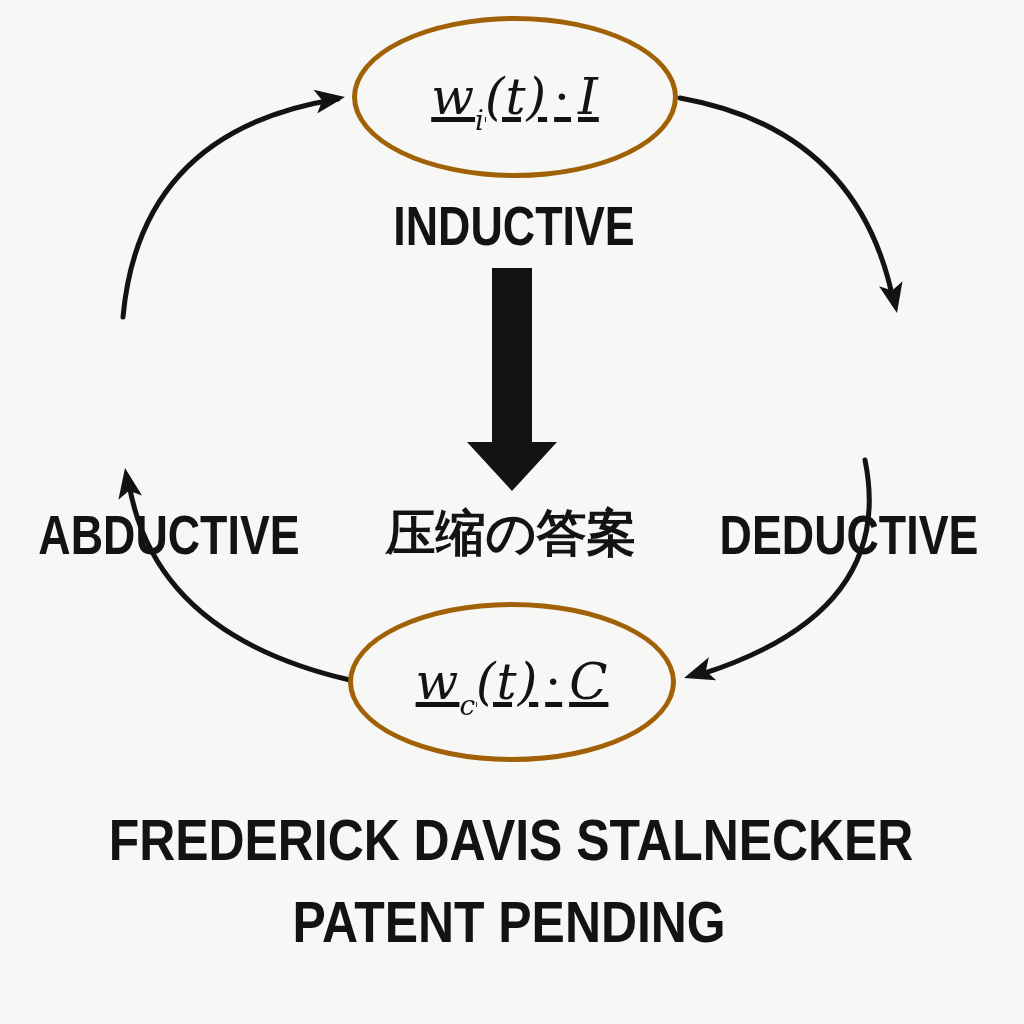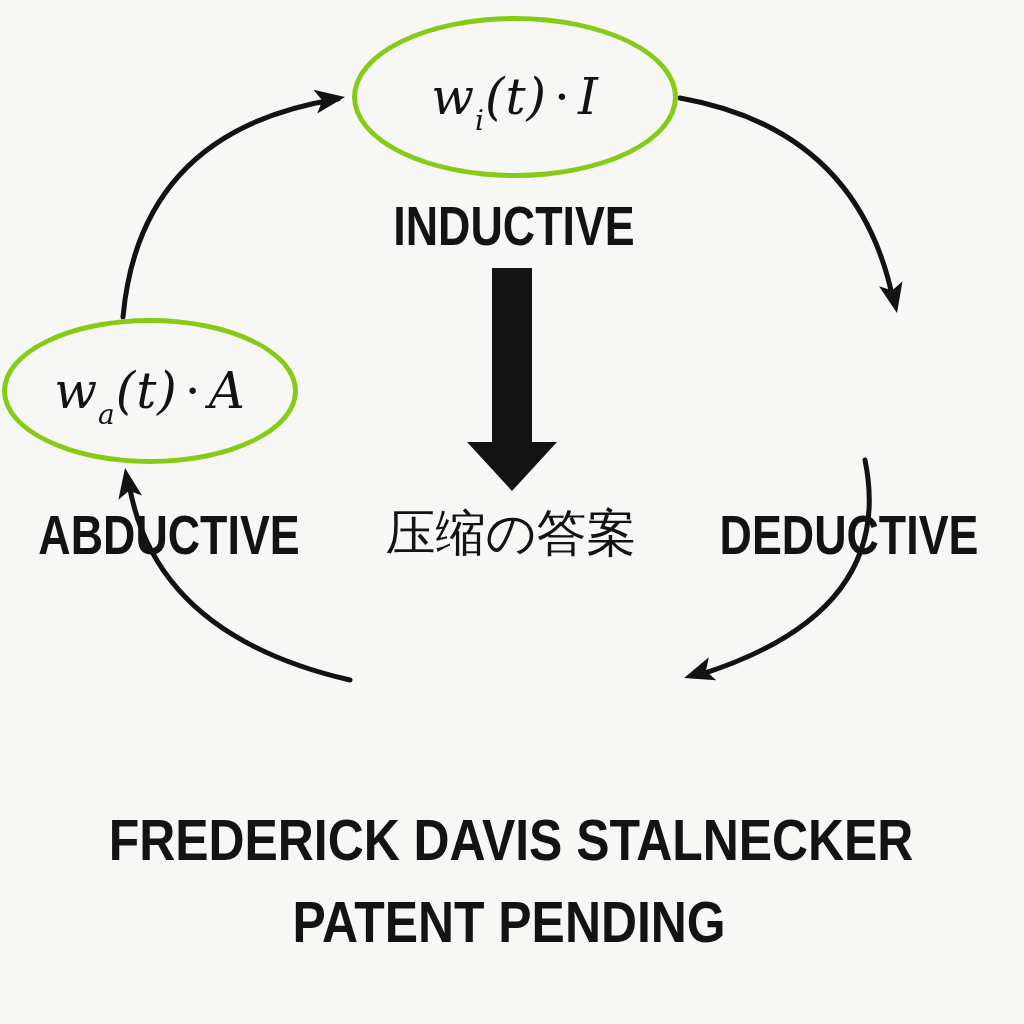--- a/index.html
+++ b/index.html
@@ -7,25 +7,26 @@
     position:relative;
     width:1024px;height:1024px;
     background:#f7f7f6;
     overflow:hidden;
     font-family:"Liberation Sans", sans-serif;
     color:#131313;
   }
   .layer-svg{position:absolute;left:0;top:0;width:1024px;height:1024px;}
   .node{
     position:absolute;
-    border:5px solid #84cc16;
+    border:5px solid #a16207;
     border-radius:50%;
     box-sizing:border-box;
     display:flex;align-items:center;justify-content:center;
     background:transparent;
+    text-decoration:underline;
   }
   .node-top{left:352px;top:16px;width:326px;height:162px;}
   .node-left{left:2px;top:318px;width:296px;height:146px;}
   .node-right{left:722px;top:315px;width:300px;height:150px;}
   .node-bottom{left:348px;top:602px;width:328px;height:160px;}
   .formula{
     font-family:"DejaVu Serif", serif;
     font-style:italic;
     font-size:50px;
     color:#131313;
@@ -50,21 +51,21 @@
     transform:translateX(-50%) scaleX(0.80);
     transform-origin:center;
     color:#131313;
   }
   .label-top{left:514px;top:193px;}
   .label-left{left:169px;top:502px;}
   .label-right{left:849px;top:502px;}
   .center-caption{
     position:absolute;
     left:511px;top:500px;
-    font-weight:normal;
+    font-weight:bold;
     font-size:50px;
     white-space:nowrap;
     transform:translateX(-50%);
     color:#131313;
     font-family:"Liberation Sans", sans-serif;
   }
   .footer-line{
     position:absolute;
     font-weight:bold;
     white-space:nowrap;
@@ -94,26 +95,26 @@
       <path d="M0,0 L-30,12 L-23,0 L-30,-12 Z" transform="translate(125,468) rotate(-100)"></path>
       <path d="M492,268 L532,268 L532,442 L557,442 L512,491 L467,442 L492,442 Z"></path>
     </g>
   </svg>
 
   <div class="node node-top">
     <span class="formula"><span>w</span><sub>i</sub><span>(t)</span><span class="dot">·</span><span>I</span></span>
   </div>
   <div class="diagram-label label-top">INDUCTIVE</div>
 
-  <div class="node node-left">
-    <span class="formula"><span>w</span><sub>a</sub><span>(t)</span><span class="dot">·</span><span>A</span></span>
-  </div>
   <div class="diagram-label label-left">ABDUCTIVE</div>
 
   <div class="diagram-label label-right">DEDUCTIVE</div>
 
+  <div class="node node-bottom">
+    <span class="formula"><span>w</span><sub>c</sub><span>(t)</span><span class="dot">·</span><span>C</span></span>
+  </div>
 
   <div class="center-caption">压缩の答案</div>
 
   <div class="footer-line footer-1">FREDERICK DAVIS STALNECKER</div>
   <div class="footer-line footer-2">PATENT PENDING</div>
 
 </div>
 
 </body></html>

